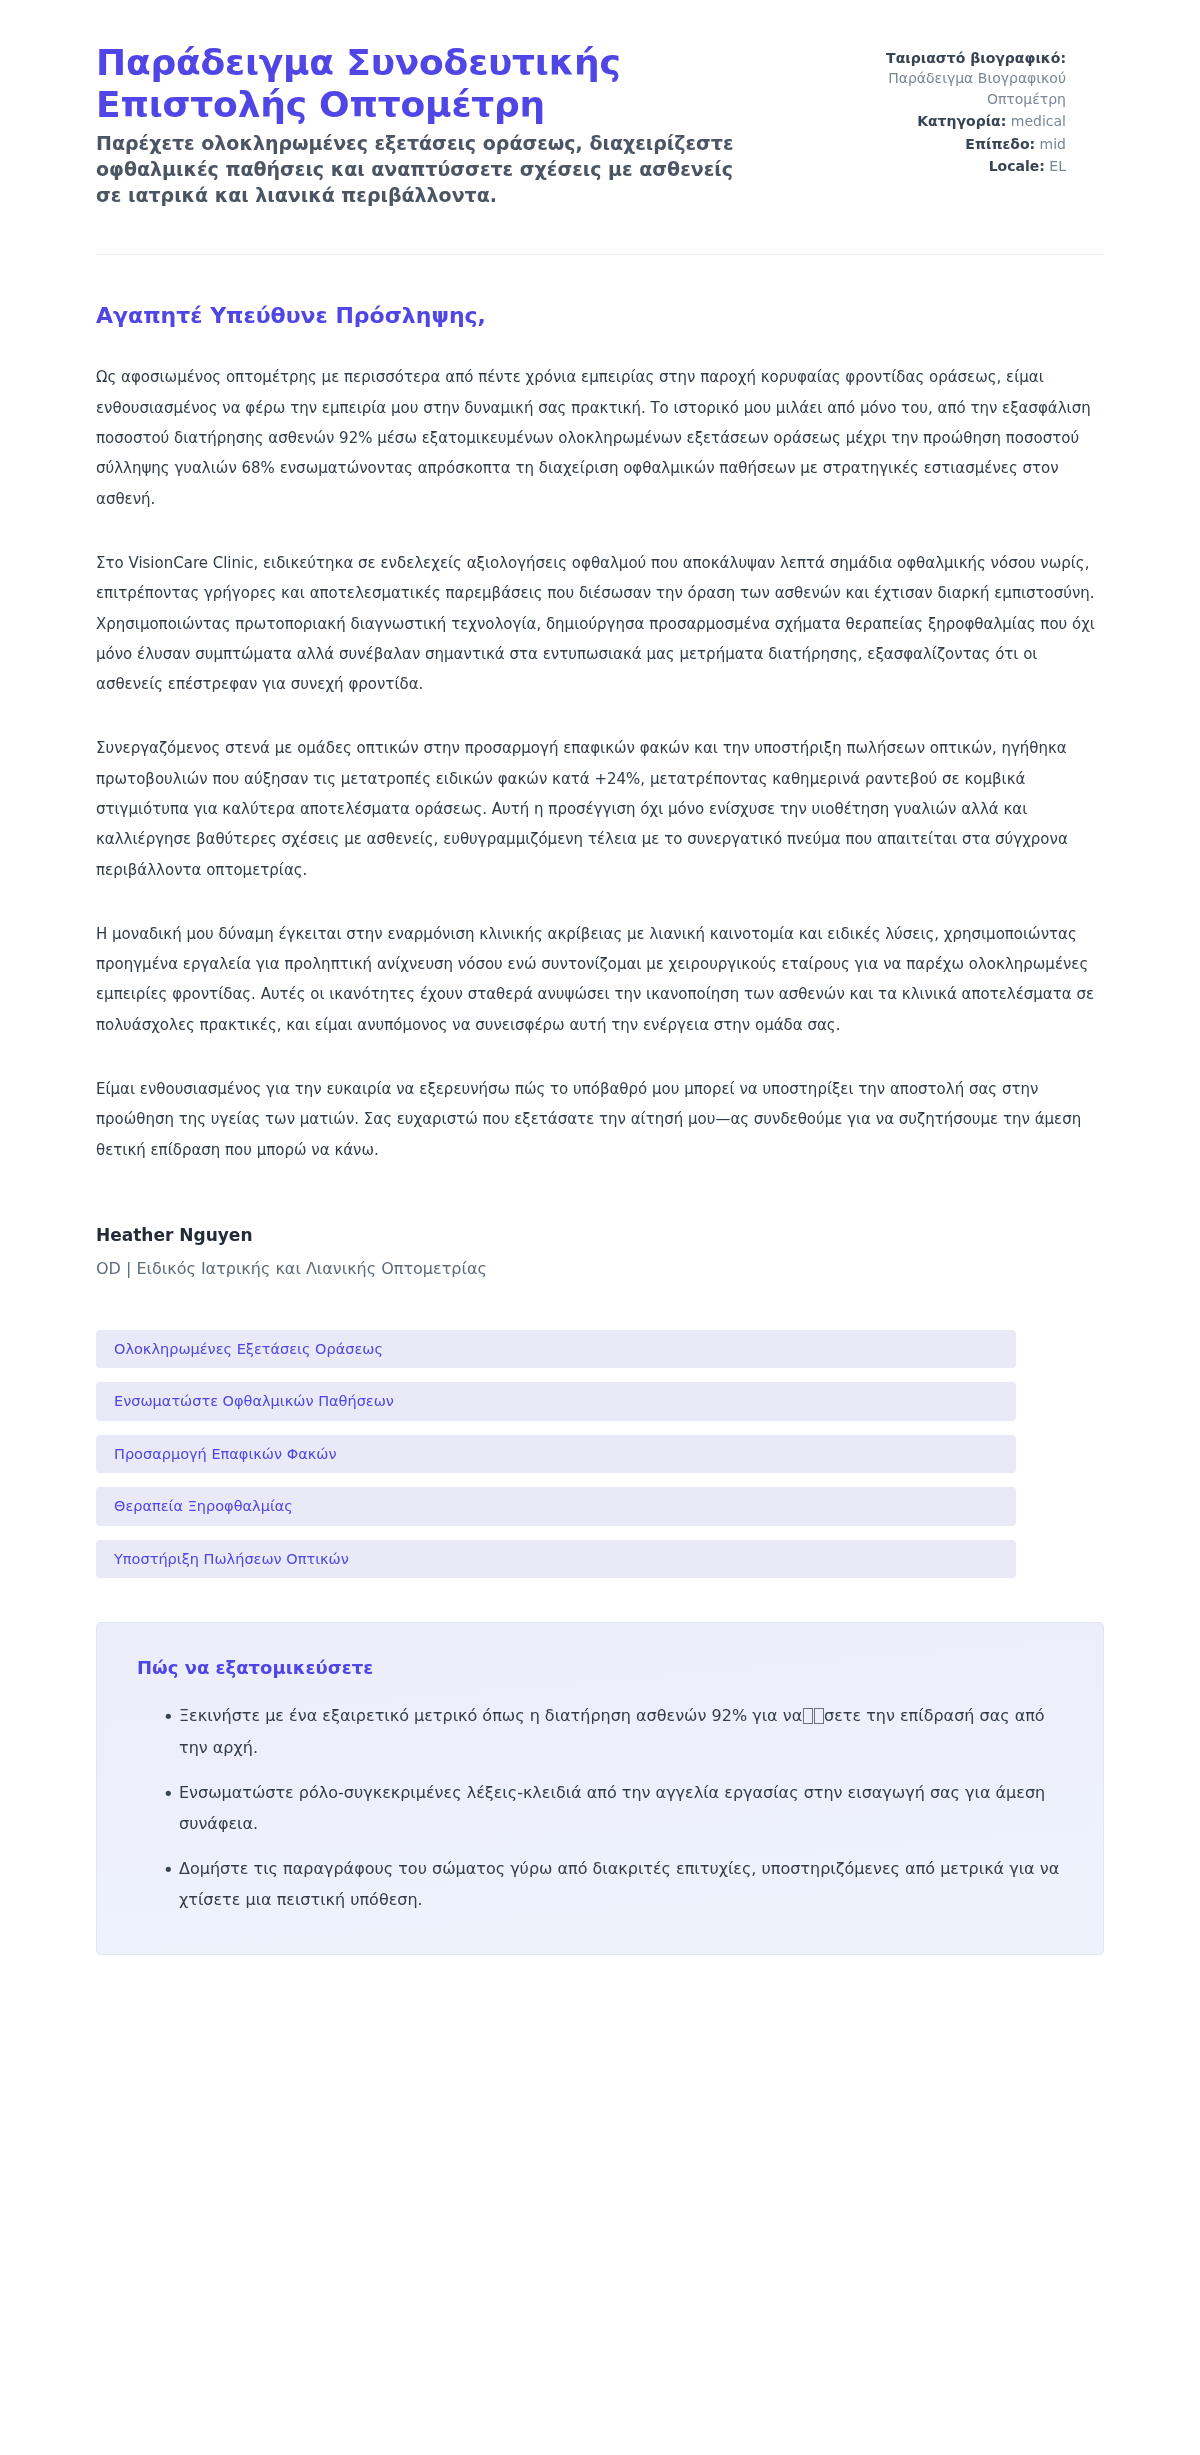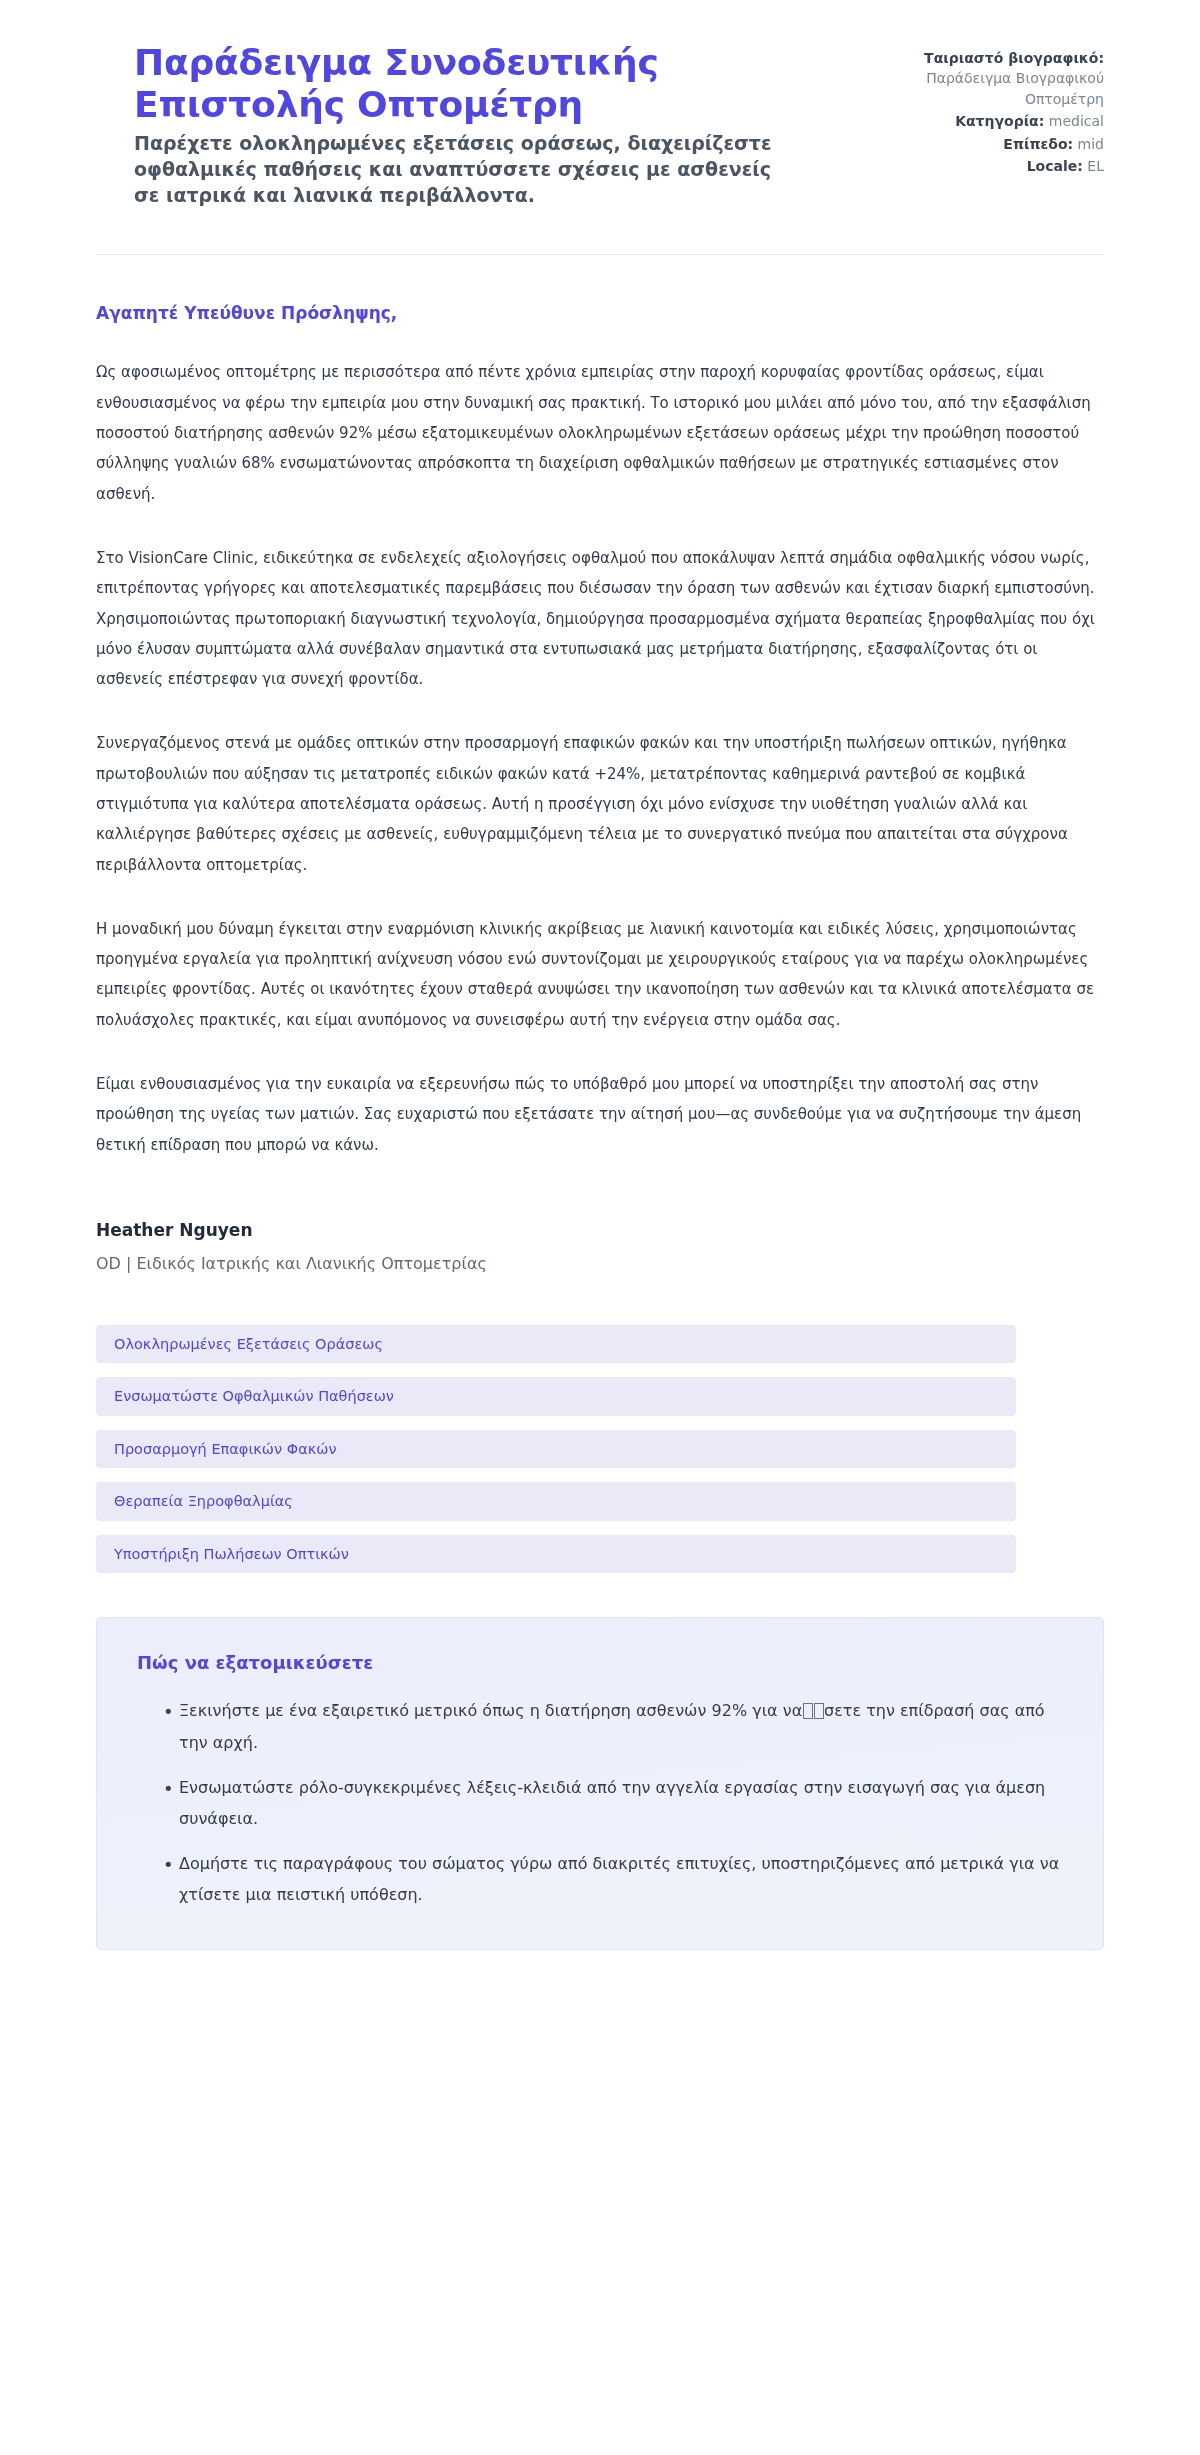--- a/index.html
+++ b/index.html
@@ -19,21 +19,21 @@
 
   .page {
     width: 1200px;
     padding: 42px 96px 60px 96px;
   }
 
   
   .header {
     display: flex;
     align-items: flex-start;
-    justify-content: flex-end;
+    justify-content: flex-start;
     gap: 40px;
   }
   .header-left {
     flex: 1 1 auto;
     max-width: 740px;
   }
   .doc-title {
     font-size: 36px;
     line-height: 1.18;
     font-weight: 700;
@@ -72,21 +72,21 @@
     background: #e8eaee;
     border: 0;
     margin: 46px 0 0 0;
   }
 
   
   .letter {
     margin-top: 48px;
   }
   .salutation {
-    font-size: 17px;
+    font-size: 22px;
     font-weight: 700;
     color: #4f46e5;
     margin: 0 0 34px 0;
   }
   .para {
     font-size: 15px;
     line-height: 2.02;
     color: #313c48;
     margin: 0 0 34px 0;
     text-align: left;

